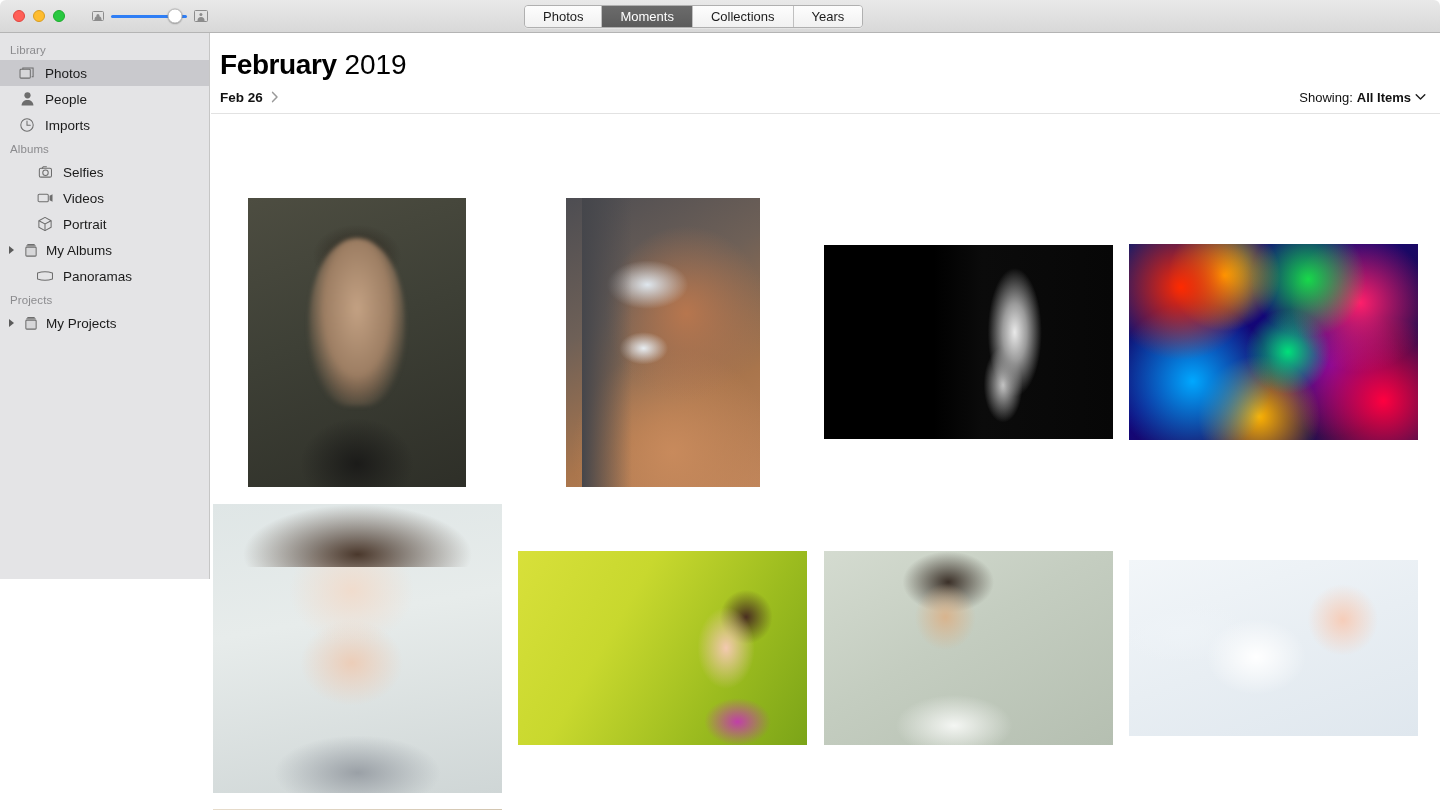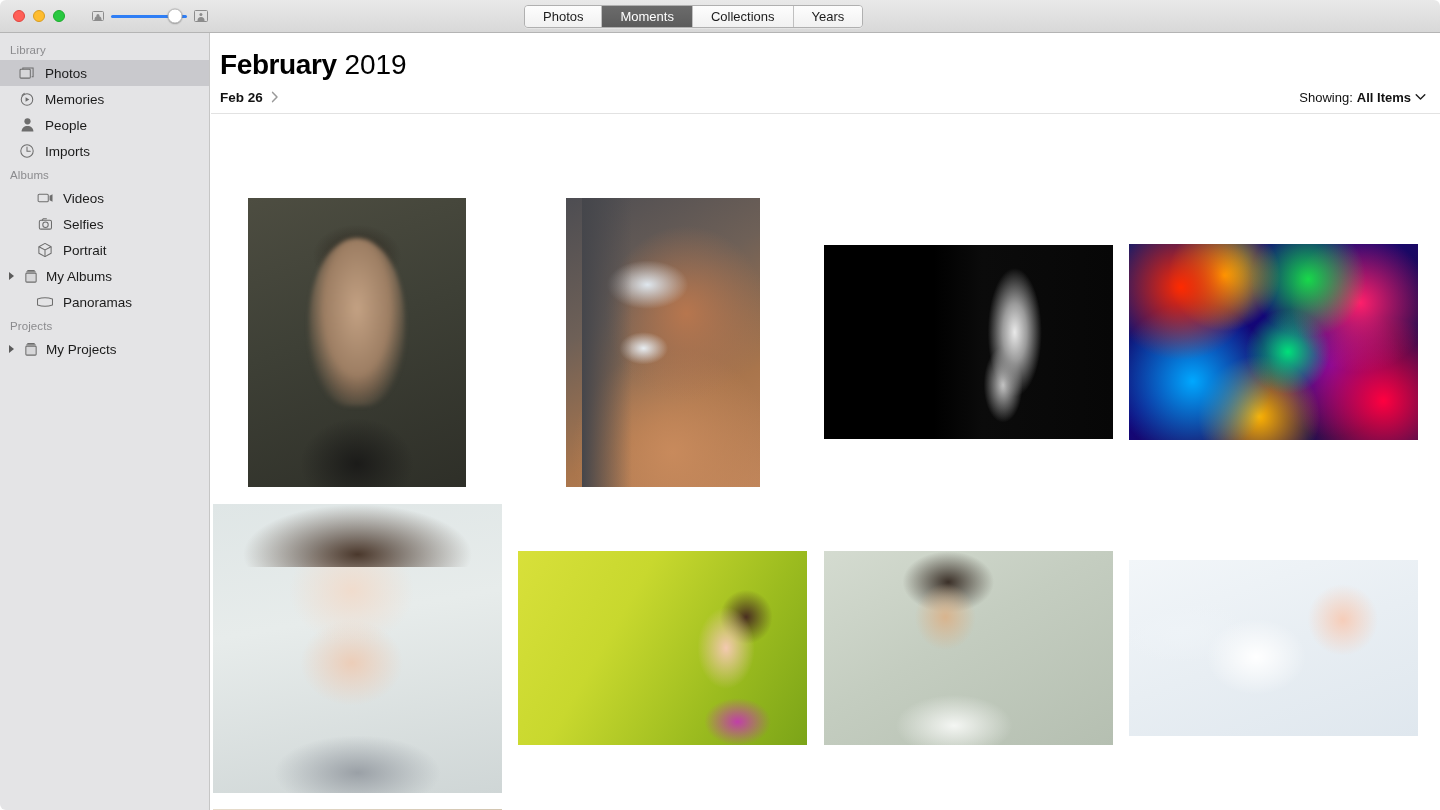--- a/index.html
+++ b/index.html
@@ -98,21 +98,21 @@
     width: 110px; height: 22px;
     border: 1px solid #cfcfcf; border-radius: 4px;
     background: #f6f6f6;
     display: flex; align-items: center; padding: 0 7px; gap: 5px;
   }
   .search-ph { font-size: 12.5px; color: #9a9a9a; }
 
   
   .sidebar {
     position: absolute; left: 0; top: 33px;
-    width: 210px; height: 777px;
+    width: 210px; height: 546px;
     background: #e4e4e6;
     border-right: 1px solid #c6c6c6;
     padding-top: 6px;
     overflow: hidden;
   }
   .sb-header {
     font-size: 11.5px; color: #8b8b8e;
     padding: 5px 0 4px 10px; letter-spacing: .1px;
   }
   .sb-item {
@@ -322,30 +322,20 @@
     <div class="sb-item selected">
       <span class="sb-ico">
         <svg width="17" height="14" viewBox="0 0 18 15">
           <rect x="1" y="3.6" width="11" height="9.4" rx="1" fill="#d7d7d9" stroke="#6d6d6d" stroke-width="1.1"></rect>
           <path d="M4 3.6V2.2h11v9.4h-1.5" fill="none" stroke="#6d6d6d" stroke-width="1.1"></path>
         </svg>
       </span>
       <span>Photos</span>
     </div>
 
-    <div class="sb-item">
-      <span class="sb-ico">
-        <svg width="16" height="16" viewBox="0 0 17 17">
-          <circle cx="8.5" cy="9" r="6.1" fill="none" stroke="#6d6d6d" stroke-width="1.1"></circle>
-          <path d="M7 6.6 11 9l-4 2.4z" fill="#6d6d6d"></path>
-          <path d="M3.3 4.6 5.6 2.4" stroke="#6d6d6d" stroke-width="1.1" stroke-linecap="round" fill="none"></path>
-        </svg>
-      </span>
-      <span>Memories</span>
-    </div>
 
     <div class="sb-item">
       <span class="sb-ico">
         <svg width="15" height="16" viewBox="0 0 15 16">
           <circle cx="7.5" cy="4.3" r="3.1" fill="#6d6d6d"></circle>
           <path d="M1.6 14.5c0-3.6 2.6-5.6 5.9-5.6s5.9 2 5.9 5.6z" fill="#6d6d6d"></path>
         </svg>
       </span>
       <span>People</span>
     </div>
@@ -356,40 +346,40 @@
         <svg width="16" height="16" viewBox="0 0 17 17">
           <circle cx="8.5" cy="8.5" r="6.6" fill="none" stroke="#6d6d6d" stroke-width="1.1"></circle>
           <path d="M8.5 4.4V8.7H12" fill="none" stroke="#6d6d6d" stroke-width="1.1" stroke-linecap="round"></path>
         </svg>
       </span>
       <span>Imports</span>
     </div>
 
     <div class="sb-header">Albums</div>
 
-
-    <div class="sb-item sub">
-      <span class="sb-ico">
-        <svg width="17" height="12" viewBox="0 0 18 13">
-          <rect x="1" y="2.4" width="11" height="8.2" rx="1.2" fill="none" stroke="#6d6d6d" stroke-width="1.1"></rect>
-          <path d="M13.4 4.1 16.6 2.4v8.2l-3.2-1.7z" fill="#6d6d6d"></path>
-        </svg>
-      </span>
-      <span>Videos</span>
-    </div>
 
     <div class="sb-item sub">
       <span class="sb-ico">
         <svg width="17" height="14" viewBox="0 0 18 15">
           <rect x="2.4" y="3.6" width="13" height="9.4" rx="1.6" fill="none" stroke="#6d6d6d" stroke-width="1.1"></rect>
           <circle cx="9" cy="8.3" r="2.9" fill="none" stroke="#6d6d6d" stroke-width="1.1"></circle>
           <path d="M5.4 3.6 6.6 1.8h3.4" fill="none" stroke="#6d6d6d" stroke-width="1.1" stroke-linecap="round"></path>
         </svg>
       </span>
       <span>Selfies</span>
+    </div>
+
+    <div class="sb-item sub">
+      <span class="sb-ico">
+        <svg width="17" height="12" viewBox="0 0 18 13">
+          <rect x="1" y="2.4" width="11" height="8.2" rx="1.2" fill="none" stroke="#6d6d6d" stroke-width="1.1"></rect>
+          <path d="M13.4 4.1 16.6 2.4v8.2l-3.2-1.7z" fill="#6d6d6d"></path>
+        </svg>
+      </span>
+      <span>Videos</span>
     </div>
 
     <div class="sb-item sub">
       <span class="sb-ico">
         <svg width="16" height="16" viewBox="0 0 17 17">
           <path d="M8.5 1.5 15 5v7l-6.5 3.5L2 12V5z" fill="none" stroke="#6d6d6d" stroke-width="1.1" stroke-linejoin="round"></path>
           <path d="M2 5l6.5 3.5L15 5M8.5 8.5v7" fill="none" stroke="#6d6d6d" stroke-width="1.1"></path>
         </svg>
       </span>
       <span>Portrait</span>

